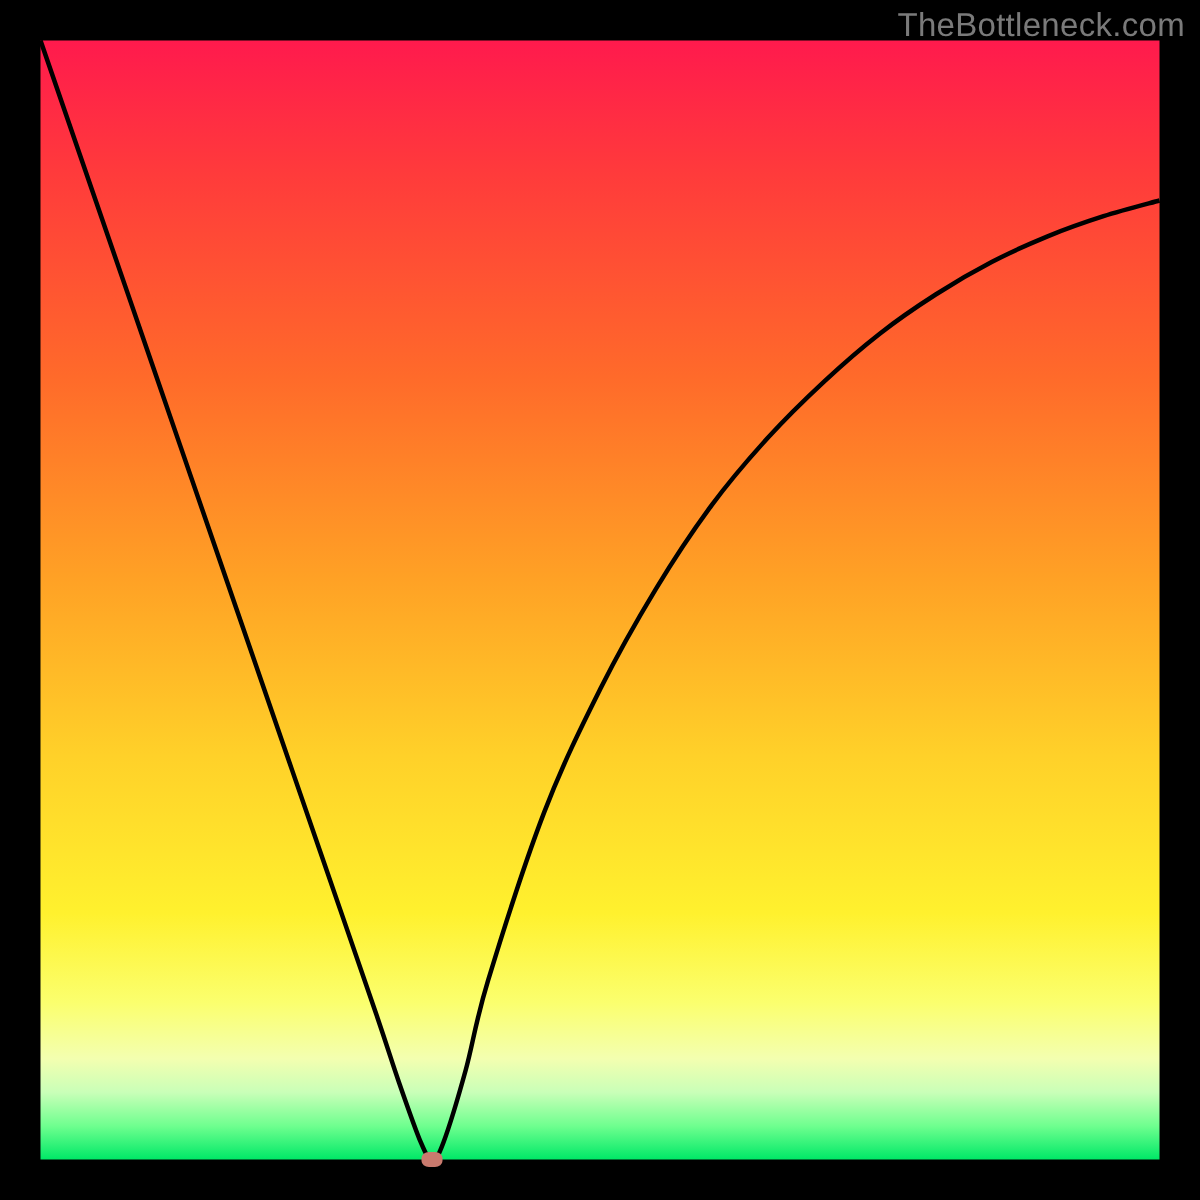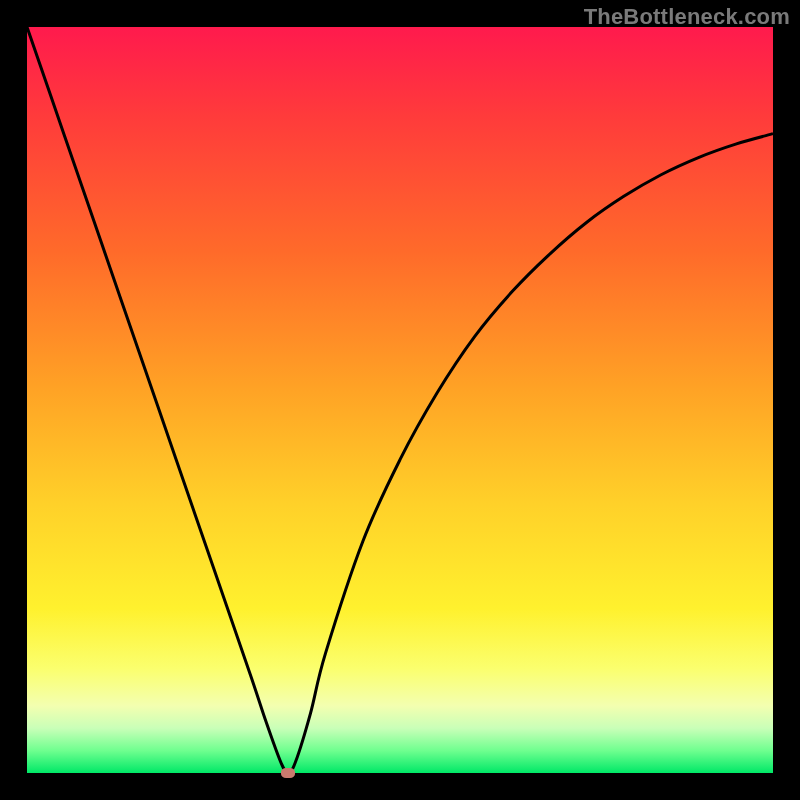--- a/index.html
+++ b/index.html
@@ -39,21 +39,21 @@
       #00e867 100%
     );
   }
   .watermark {
     position: absolute;
     top: 4px;
     right: 10px;
     color: #7a7a7a;
     font-size: 22px;
     letter-spacing: 0.2px;
-    font-weight: 700;
+    font-weight: 400;
     user-select: none;
   }
   svg.curve {
     position: absolute;
     left: 0;
     top: 0;
     width: 746px;
     height: 746px;
     overflow: visible;
   }

